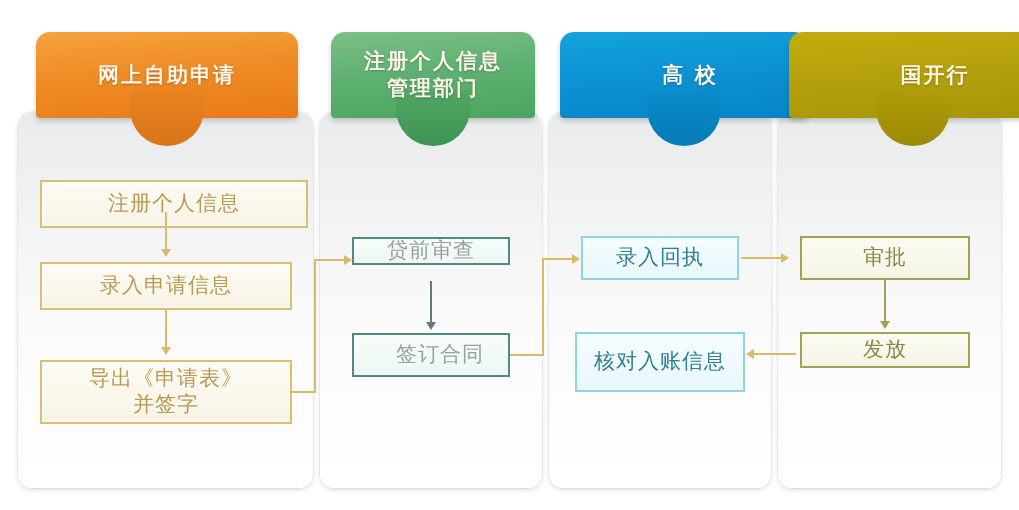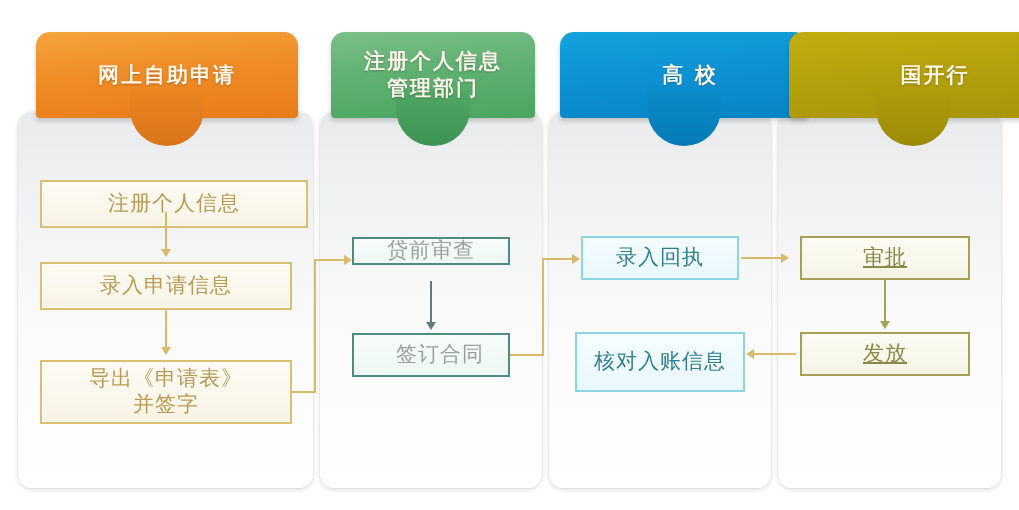--- a/index.html
+++ b/index.html
@@ -109,21 +109,20 @@
   .box-blue {
     border: 2px solid #8fd4e2;
     color: #2f7f90;
     background: linear-gradient(180deg, #f5fdff 0%, #e9f7fb 100%);
   }
   
   .box-olive {
     border: 2px solid #a5a055;
     color: #8d8847;
     background: linear-gradient(180deg, #fbfbf2 0%, #f4f4e6 100%);
-    text-decoration: underline;
   }
 
   
   .conn { position: absolute; }
   .vline { width: 2px; background: #d9b96a; }
   .hline { height: 2px; background: #d9b96a; }
   .vline-dark { width: 2px; background: #5e7d78; }
   .vline-olive { width: 2px; background: #a5a055; }
 
   .arrow-down {
@@ -212,15 +211,15 @@
   <div class="arrow-right" style="left:781px; top:253px;"></div>
 
   <div class="conn hline" style="left:754px; top:353px; width:42px;"></div>
   <div class="arrow-left" style="left:746px; top:349px;"></div>
 
   <div class="box box-olive" style="left:800px; top:236px; width:170px; height:44px;">审批</div>
 
   <div class="conn vline-olive" style="left:884px; top:280px; height:42px;"></div>
   <div class="arrow-down arrow-down-olive" style="left:880px; top:321px;"></div>
 
-  <div class="box box-olive" style="left:800px; top:332px; width:170px; height:44px;">发放</div>
+  <div class="box box-olive" style="left:800px; top:332px; width:170px; height:36px;">发放</div>
 
 </div>
 
 </body></html>

